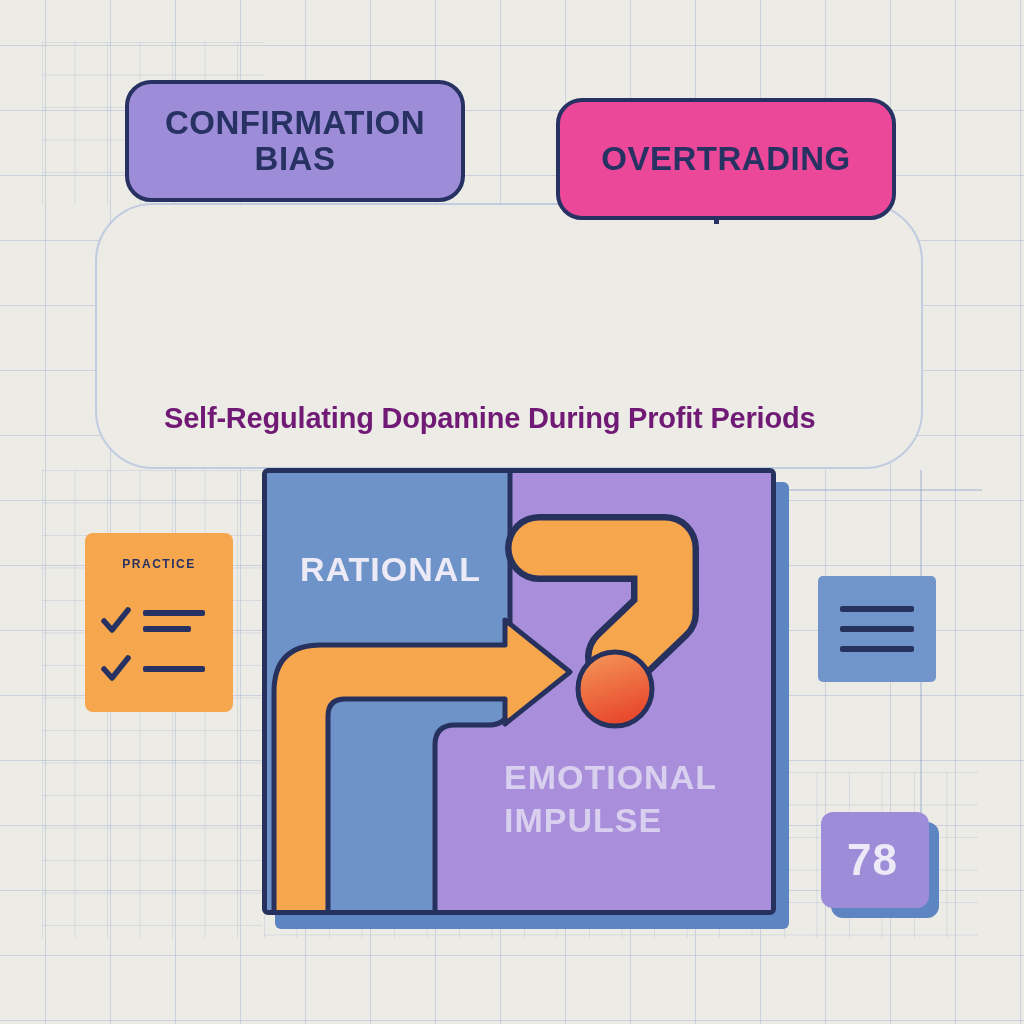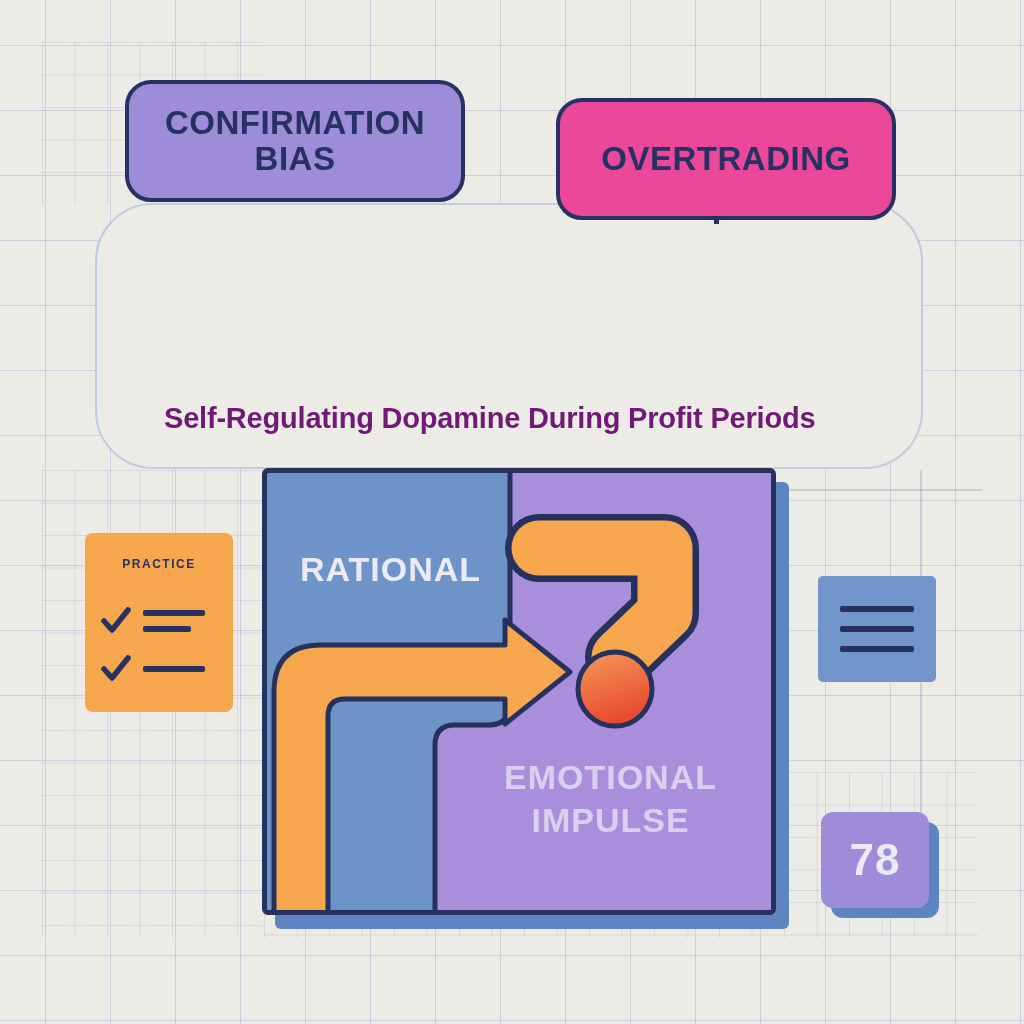--- a/index.html
+++ b/index.html
@@ -85,21 +85,21 @@
     overflow: hidden;
   }
   .square svg { position: absolute; left: 0; top: 0; display: block; }
   .label-rational {
     position: absolute; left: 33px; top: 36px;
     font-size: 34px; font-weight: bold; color: #ECEAF6;
     letter-spacing: 1px; line-height: 1.25; margin-top: 39px;
   }
   .label-emotional {
     position: absolute; right: 54px; top: 283px;
-    text-align: center;
+    text-align: left;
     font-size: 34px; font-weight: bold; color: #D8D0EE;
     letter-spacing: 1px; line-height: 1.25;
   }
 
   
   .practice {
     position: absolute; left: 85px; top: 533px;
     width: 148px; height: 179px;
     background: #F6A64D;
     border-radius: 8px;
@@ -132,23 +132,24 @@
   }
   .nline { width: 74px; height: 6px; background: #26315E; border-radius: 2px; }
 
   
   .score {
     position: absolute; left: 821px; top: 812px;
     width: 108px; height: 96px;
     background: #9D8CD8;
     border-radius: 12px;
     box-shadow: 10px 10px 0 #5C85C2;
-    display: flex; align-items: center; justify-content: center;
+    display: flex; align-items: center; 
     font-size: 44px; font-weight: bold; color: #EDEAF7;
     letter-spacing: 1px;
+    padding-left: 26px;
   }
 </style>
 </head>
 <body>
 
 <div class="canvas">
 
   <div class="grid-base"></div>
   <div class="grid-fine fine-1"></div>
   <div class="grid-fine fine-2"></div>

